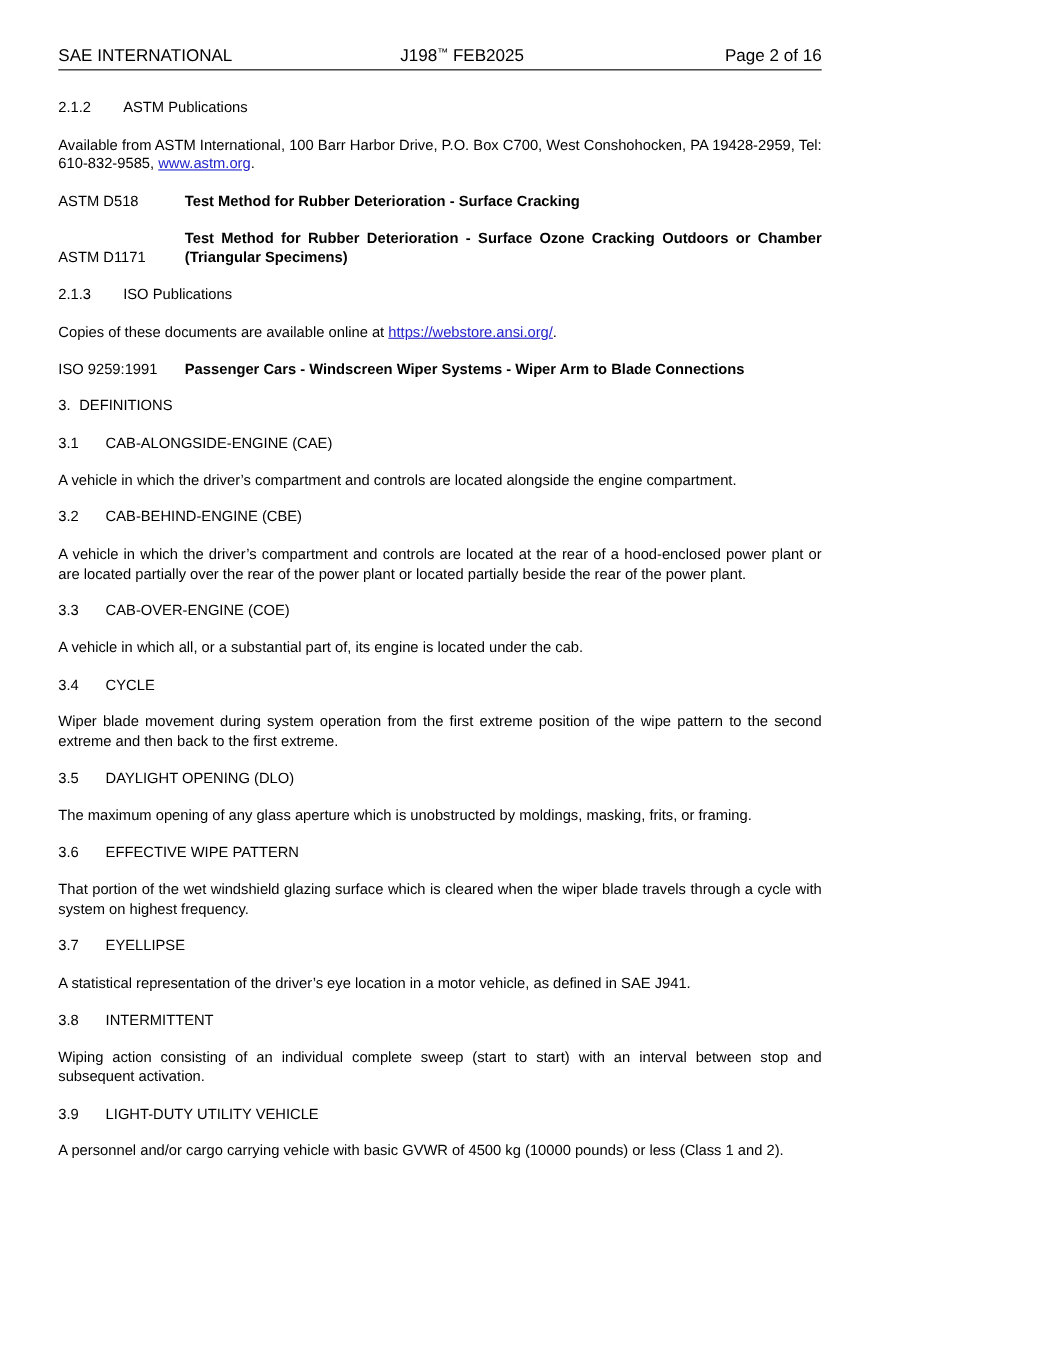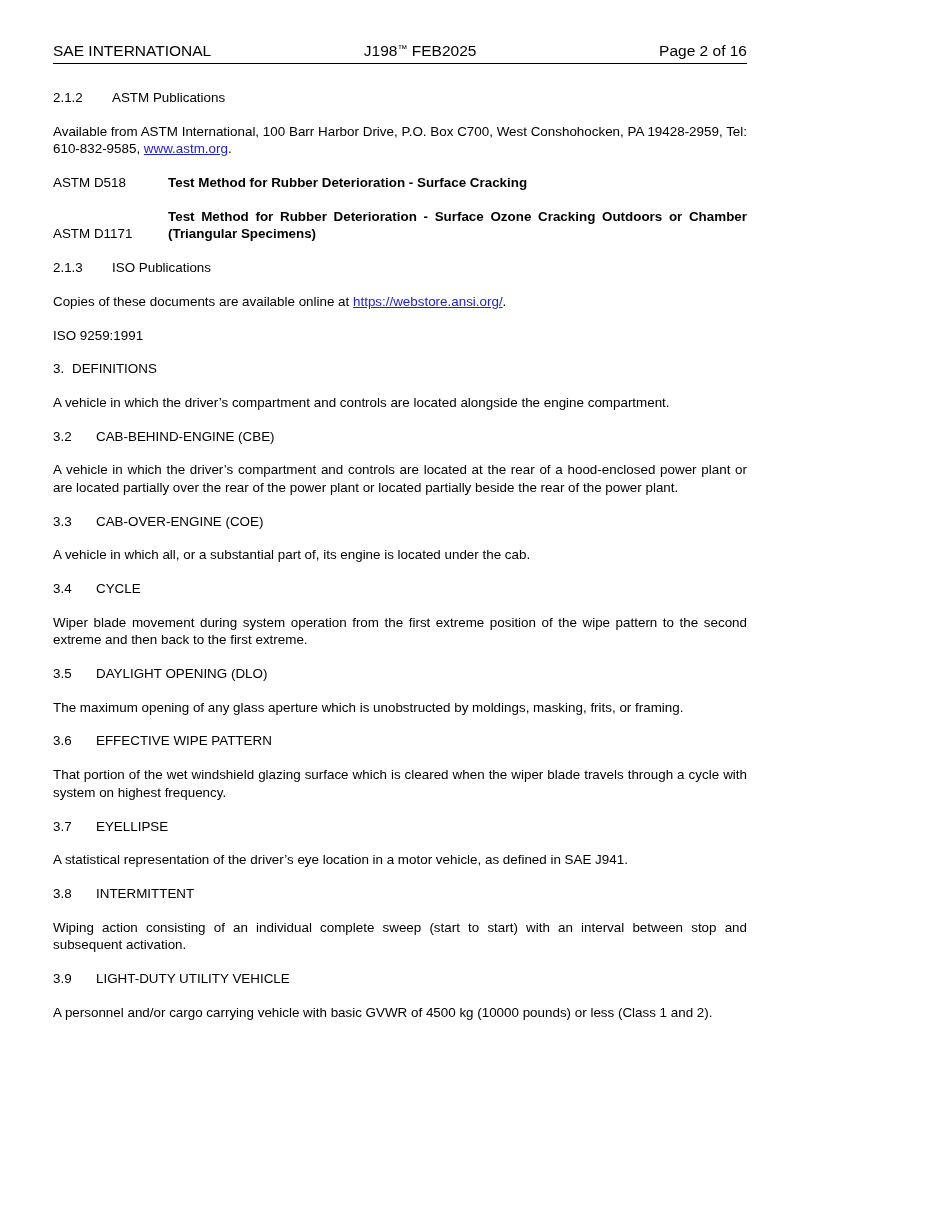--- a/index.html
+++ b/index.html
@@ -127,27 +127,32 @@
 
     <div class="heading lvl3">
       <span class="lbl">2.1.3</span>
       <span>ISO Publications</span>
     </div>
 
     <p class="para last-line-natural"><span>Copies of these documents are available online at </span><a class="link" href="#" style="color: rgb(34, 34, 204);">https://webstore.ansi.org/</a><span>.</span></p>
 
     <div class="refline">
       <span class="code">ISO 9259:1991</span>
+      <span class="desc">Passenger Cars - Windscreen Wiper Systems - Wiper Arm to Blade Connections</span>
     </div>
 
     <div class="heading lvl1">
       <span class="lbl">3.</span>
       <span>DEFINITIONS</span>
     </div>
 
+    <div class="heading lvl2">
+      <span class="lbl">3.1</span>
+      <span>CAB-ALONGSIDE-ENGINE (CAE)</span>
+    </div>
     <p class="para last-line-natural">A vehicle in which the driver’s compartment and controls are located alongside the engine compartment.</p>
 
     <div class="heading lvl2">
       <span class="lbl">3.2</span>
       <span>CAB-BEHIND-ENGINE (CBE)</span>
     </div>
     <p class="para last-line-natural">A vehicle in which the driver’s compartment and controls are located at the rear of a hood-enclosed power plant or are located partially over the rear of the power plant or located partially beside the rear of the power plant.</p>
 
     <div class="heading lvl2">
       <span class="lbl">3.3</span>

